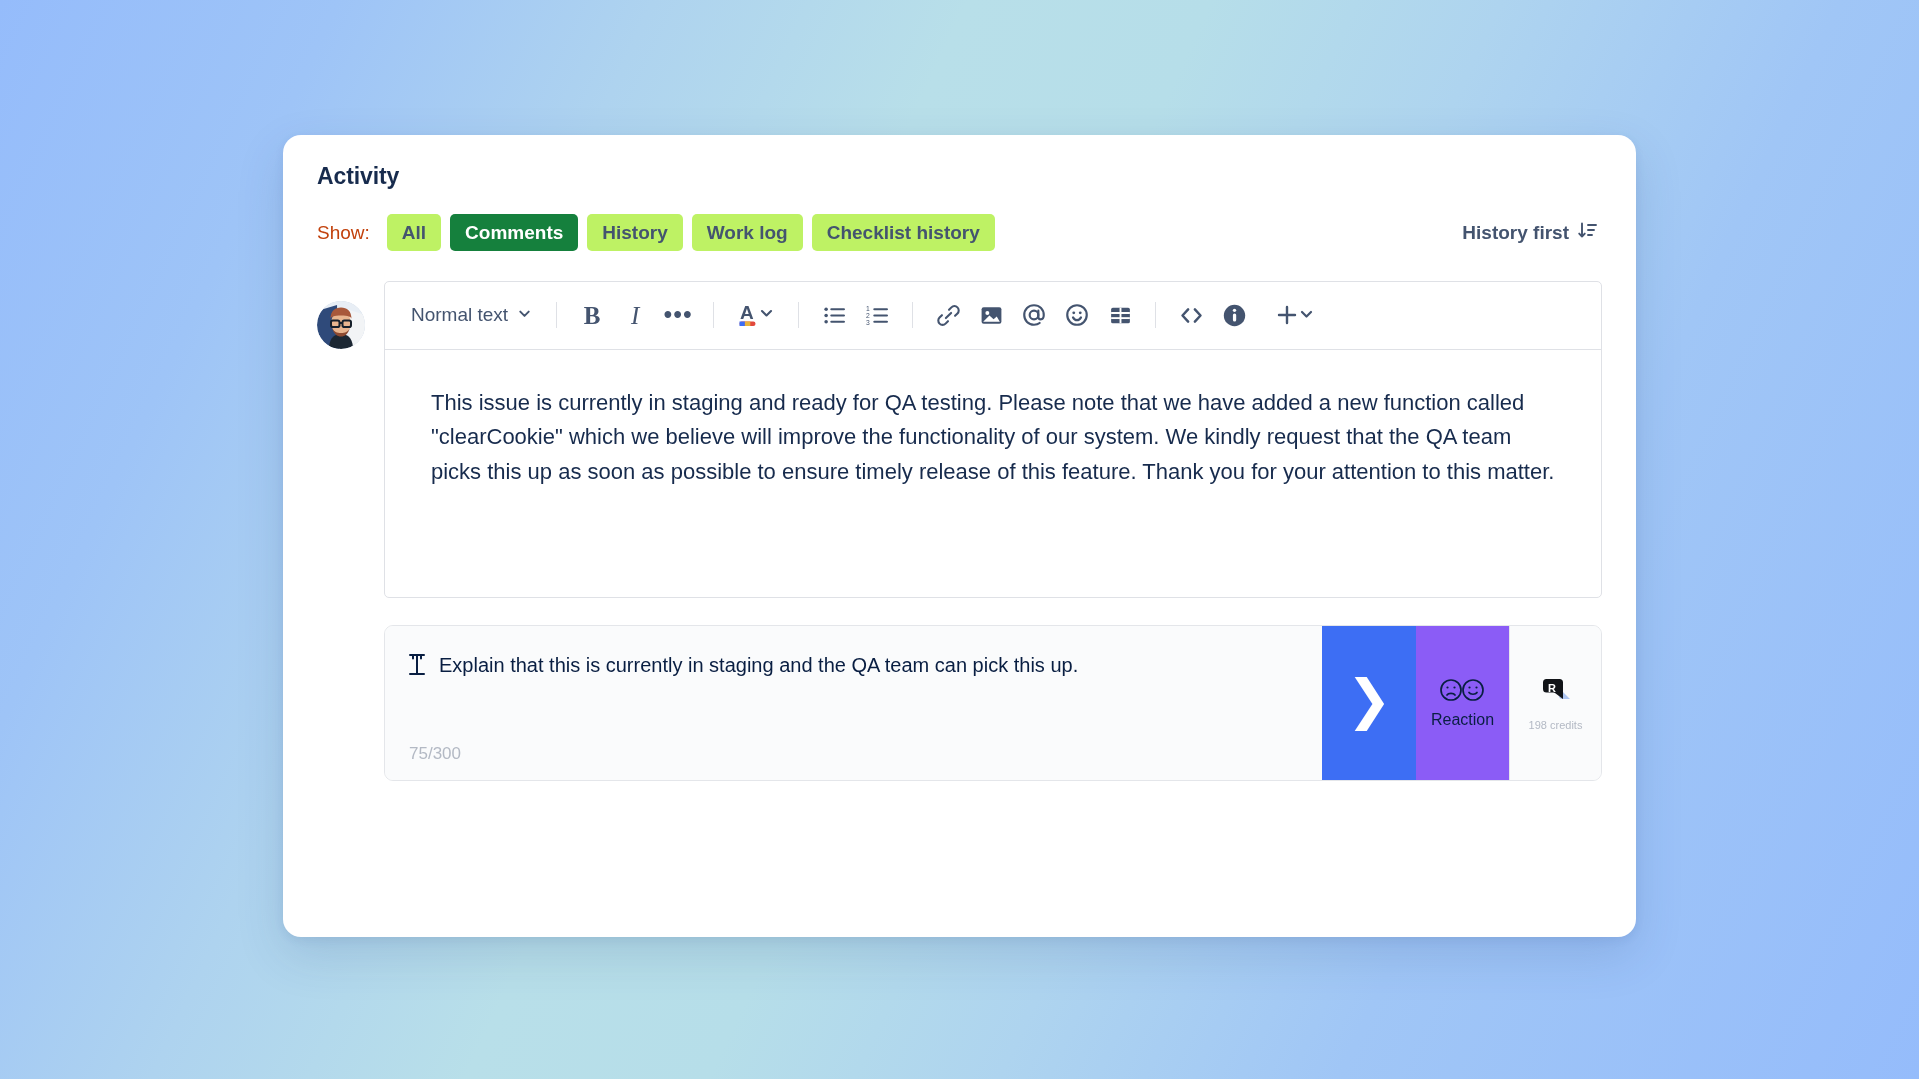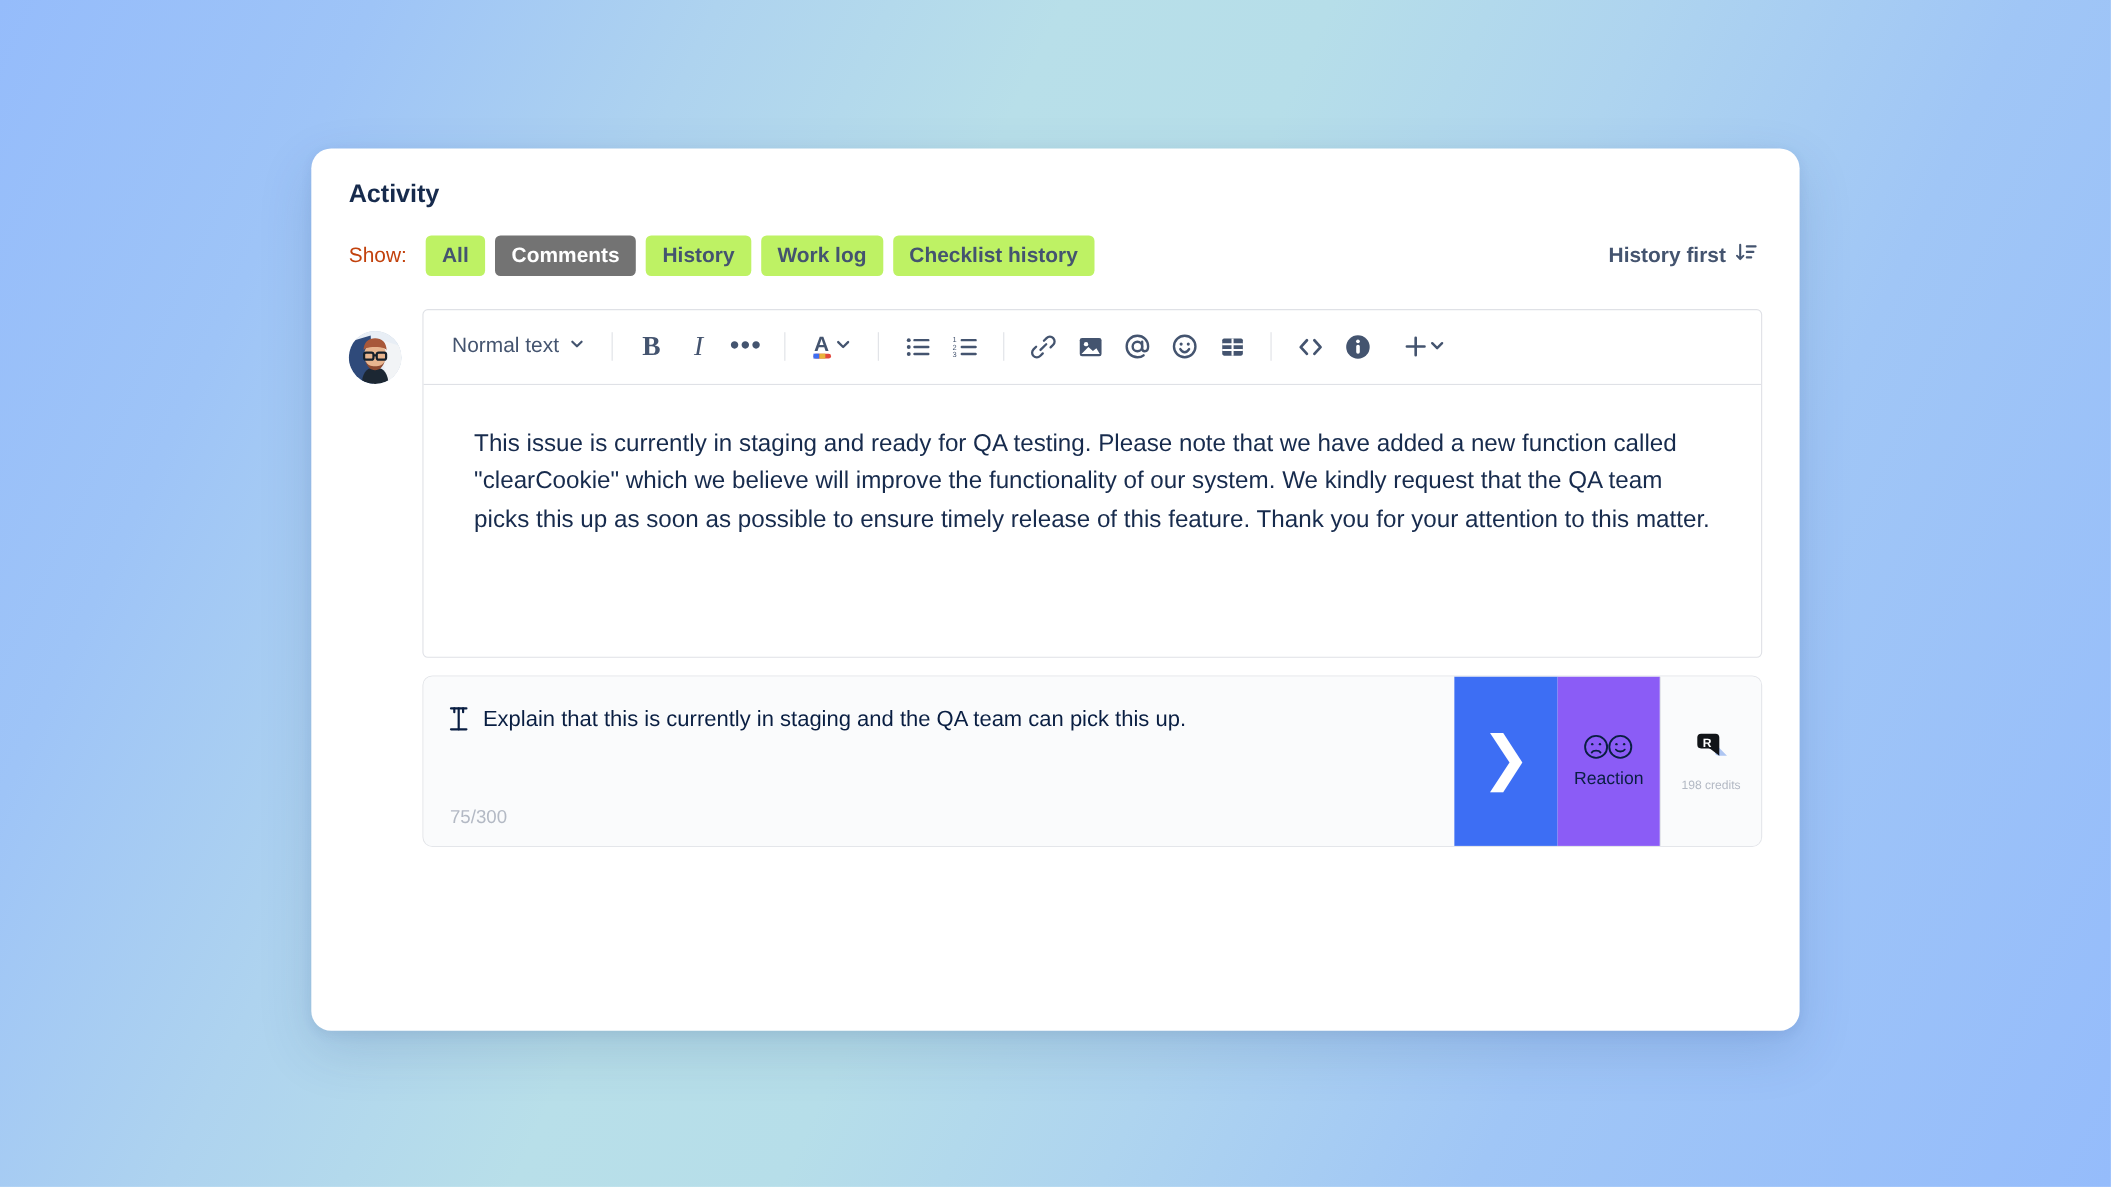--- a/index.html
+++ b/index.html
@@ -70,21 +70,21 @@
     background: #bef264;
     border: none;
     border-radius: 5px;
     padding: 9px 15px;
     line-height: 1;
     cursor: pointer;
     font-family: "Liberation Sans", sans-serif;
     white-space: nowrap;
   }
   .tab.active {
-    background: #737373;
+    background: #15803d;
     color: #ffffff;
   }
   .sort-control {
     margin-left: auto;
     display: flex;
     align-items: center;
     gap: 8px;
     font-size: 19px;
     font-weight: bold;
     color: #44546f;
@@ -215,21 +215,21 @@
     border-radius: 5px;
     padding: 13px 18px;
     cursor: pointer;
     font-family: "Liberation Sans", sans-serif;
     line-height: 1;
   }
 
   
   .prompt-bar {
     display: flex;
-    margin-top: 16px;
+    margin-top: 27px;
     border: 1px solid #e4e6ea;
     border-radius: 9px;
     overflow: hidden;
     height: 156px;
     background: #fafbfc;
   }
   .prompt-input-cell {
     flex: 1 1 auto;
     background: #fafbfc;
     position: relative;

